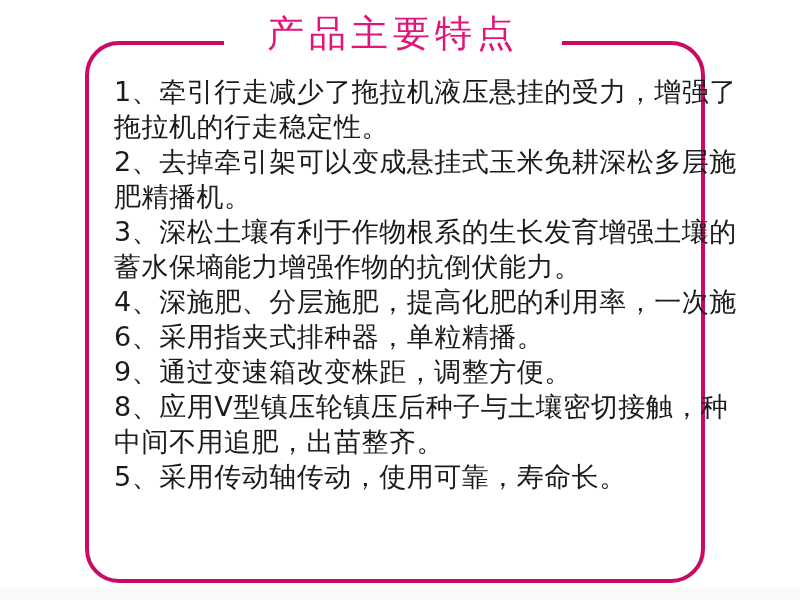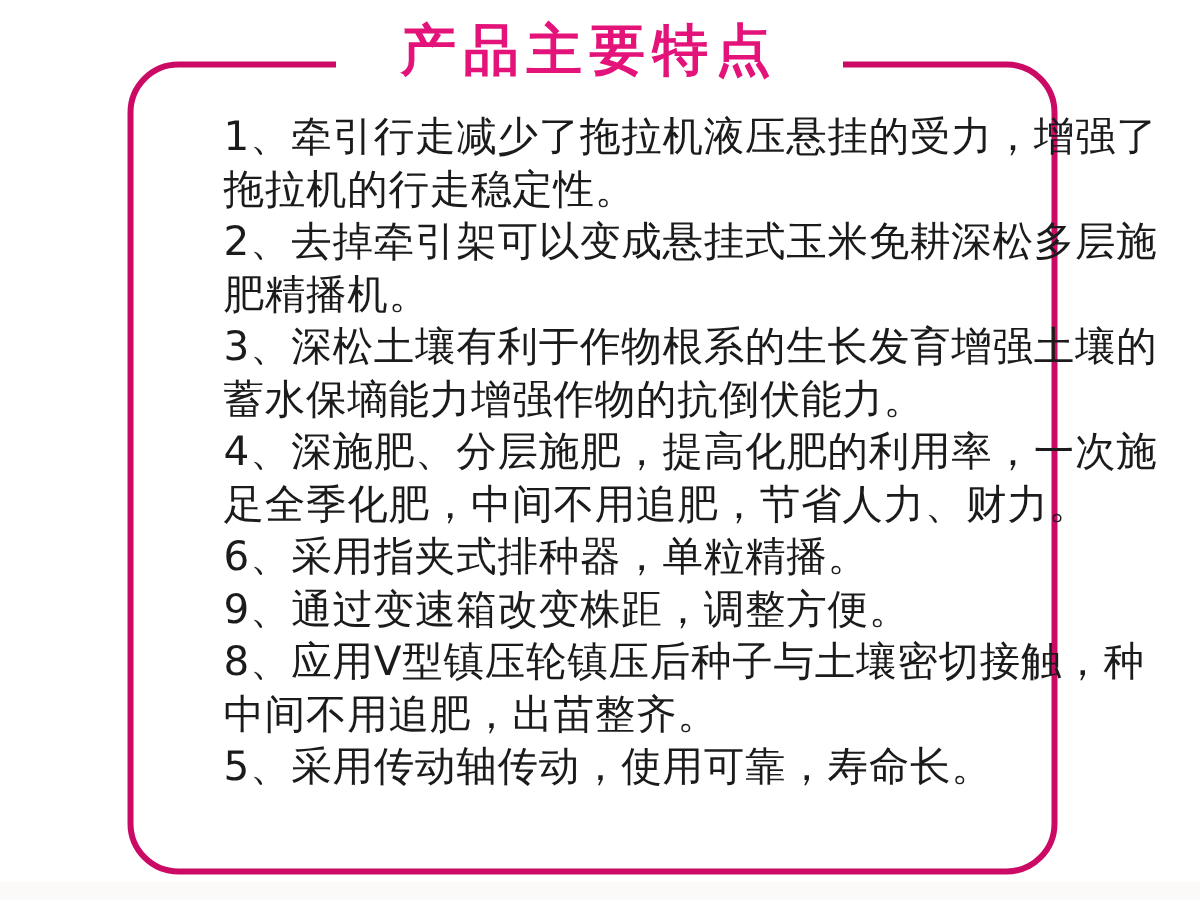--- a/index.html
+++ b/index.html
@@ -32,38 +32,37 @@
     top: 0px;
     width: 338px;
     height: 64px;
     background: #ffffff;
     display: flex;
     align-items: center;
     justify-content: center;
   }
   .title-text {
     font-family: "DejaVu Serif", "Liberation Serif", serif;
-    font-weight: bold;
+    font-weight: normal;
     font-size: 37px;
     letter-spacing: 5px;
     color: #E3137A;
     white-space: nowrap;
     line-height: 1;
     padding-top: 2px;
   }
   .feature-text {
     position: absolute;
     left: 114px;
     top: 74px;
     width: 580px;
     color: #1B1B1B;
     font-size: 27px;
     line-height: 35px;
     font-family: "DejaVu Sans", "Liberation Sans", sans-serif;
-    margin-left: 35px;
   }
   .feature-line {
     white-space: nowrap;
     letter-spacing: 0.5px;
   }
   .bottom-strip {
     position: absolute;
     left: 0;
     top: 588px;
     width: 800px;
@@ -83,21 +82,20 @@
   </div>
 
   <div class="feature-text">
     <div class="feature-line">1、牵引行走减少了拖拉机液压悬挂的受力，增强了</div>
     <div class="feature-line">拖拉机的行走稳定性。</div>
     <div class="feature-line">2、去掉牵引架可以变成悬挂式玉米免耕深松多层施</div>
     <div class="feature-line">肥精播机。</div>
     <div class="feature-line">3、深松土壤有利于作物根系的生长发育增强土壤的</div>
     <div class="feature-line">蓄水保墒能力增强作物的抗倒伏能力。</div>
     <div class="feature-line">4、深施肥、分层施肥，提高化肥的利用率，一次施</div>
-    <div class="feature-line">足全季化肥，中间不用追肥，节省人力、财力。</div>
     <div class="feature-line">6、采用指夹式排种器，单粒精播。</div>
     <div class="feature-line">9、通过变速箱改变株距，调整方便。</div>
     <div class="feature-line">8、应用V型镇压轮镇压后种子与土壤密切接触，种</div>
     <div class="feature-line">中间不用追肥，出苗整齐。</div>
     <div class="feature-line">5、采用传动轴传动，使用可靠，寿命长。</div>
   </div>
 
   <div class="bottom-strip"></div>
 
 </div>

